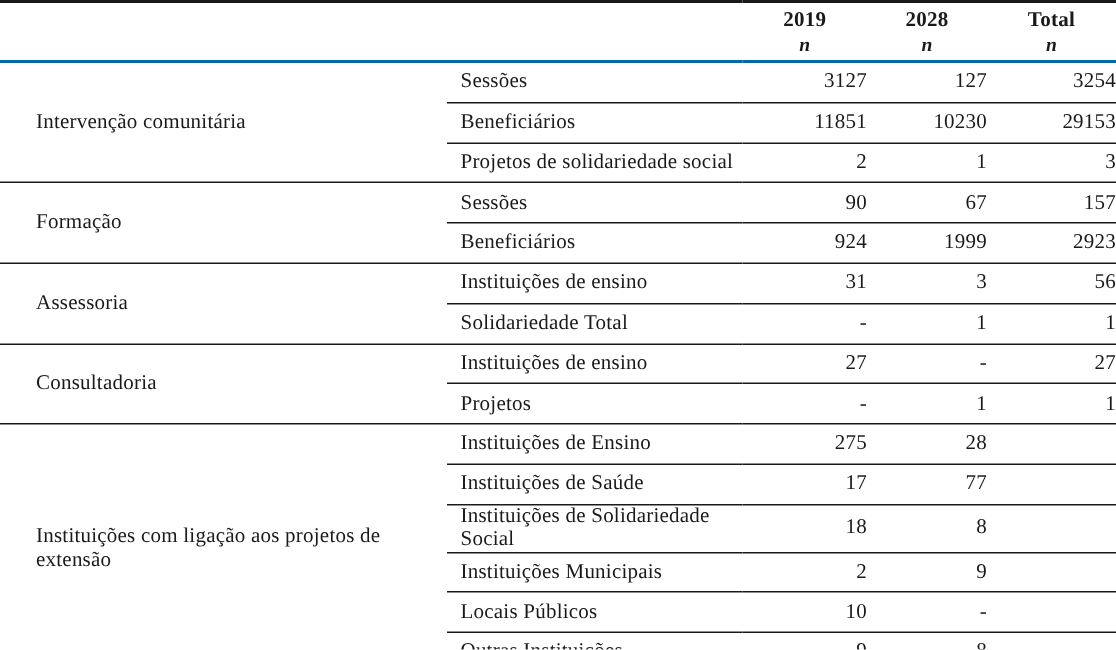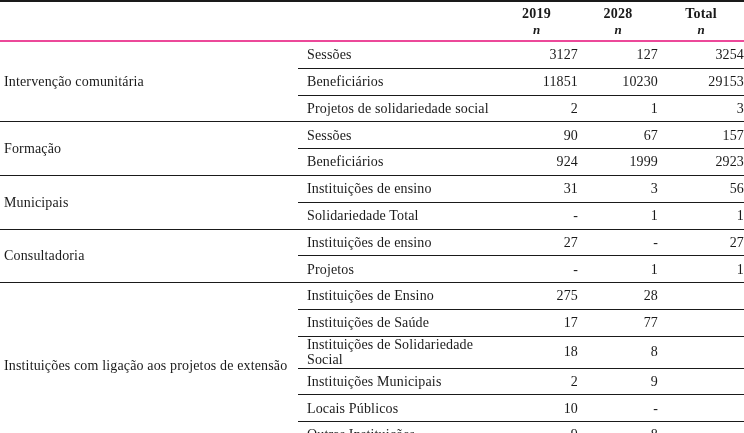--- a/index.html
+++ b/index.html
@@ -21,21 +21,21 @@
     border-top: 2px solid #1a1a1a;
     border-bottom: 2px solid #1a1a1a;
   }
   col.c-cat   { width: 298px; }
   col.c-sub   { width: 197px; }
   col.c-2019  { width: 83px;  }
   col.c-2020  { width: 80px;  }
   col.c-total { width: 86px;  }
 
   thead th {
-    border-bottom: 2px solid #ec4899;
+    border-bottom: 2px solid #0369a1;
     height: 36px;
     padding: 1px 0;
     vertical-align: middle;
     font-weight: normal;
   }
   th .yr {
     font-weight: bold;
     font-size: 14px;
     line-height: 17px;
     text-align: center;
@@ -53,21 +53,21 @@
     border-bottom: 1px solid #1a1a1a;
     height: 25.8px;
     padding: 0;
     vertical-align: middle;
     font-size: 14px;
     letter-spacing: 0.15px;
     line-height: 1.1;
   }
   td.cat {
     text-align: left;
-    padding-left: 4px;
+    padding-left: 24px;
     padding-right: 4px;
   }
   td.sub {
     text-align: left;
     padding-left: 9px;
     padding-right: 4px;
   }
   td.num {
     text-align: right;
   }
@@ -131,21 +131,21 @@
       <td class="num">157</td>
     </tr>
     <tr>
       <td class="sub">Beneficiários</td>
       <td class="num">924</td>
       <td class="num">1999</td>
       <td class="num">2923</td>
     </tr>
 
     <tr>
-      <td class="cat" rowspan="2">Municipais</td>
+      <td class="cat" rowspan="2">Assessoria</td>
       <td class="sub">Instituições de ensino</td>
       <td class="num">31</td>
       <td class="num">3</td>
       <td class="num">56</td>
     </tr>
     <tr>
       <td class="sub">Solidariedade Total</td>
       <td class="num">-</td>
       <td class="num">1</td>
       <td class="num">1</td>

